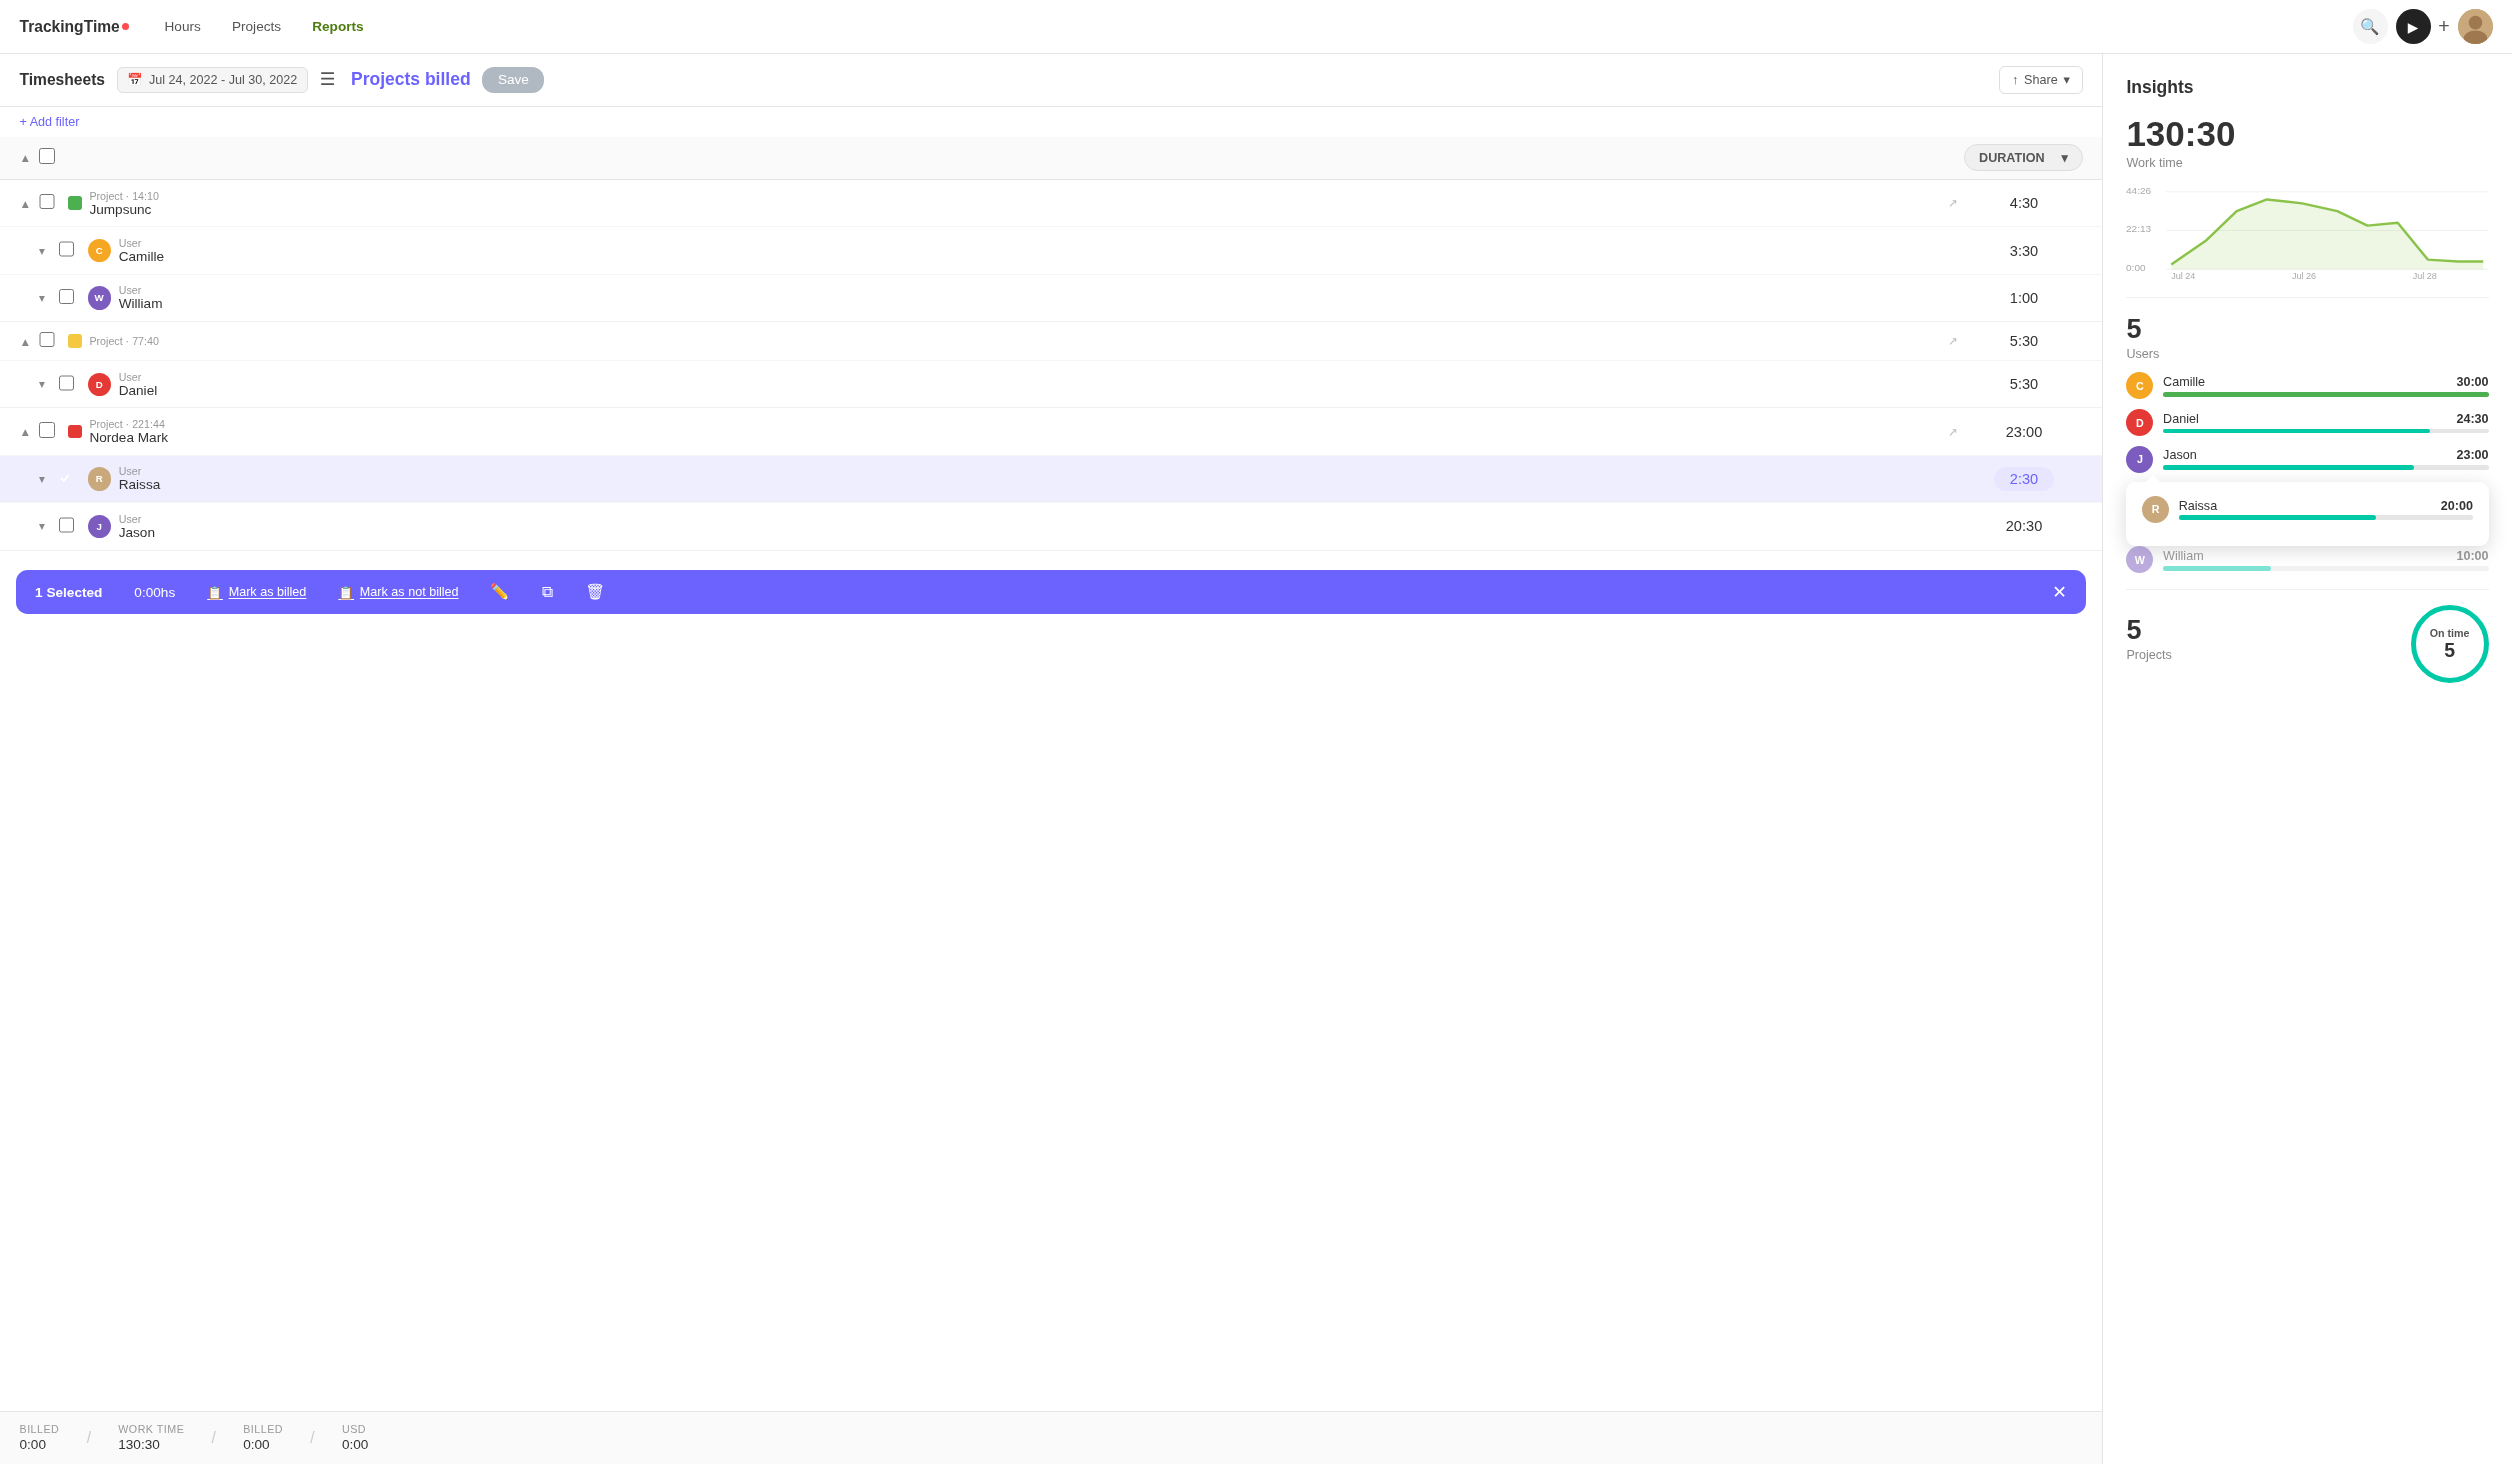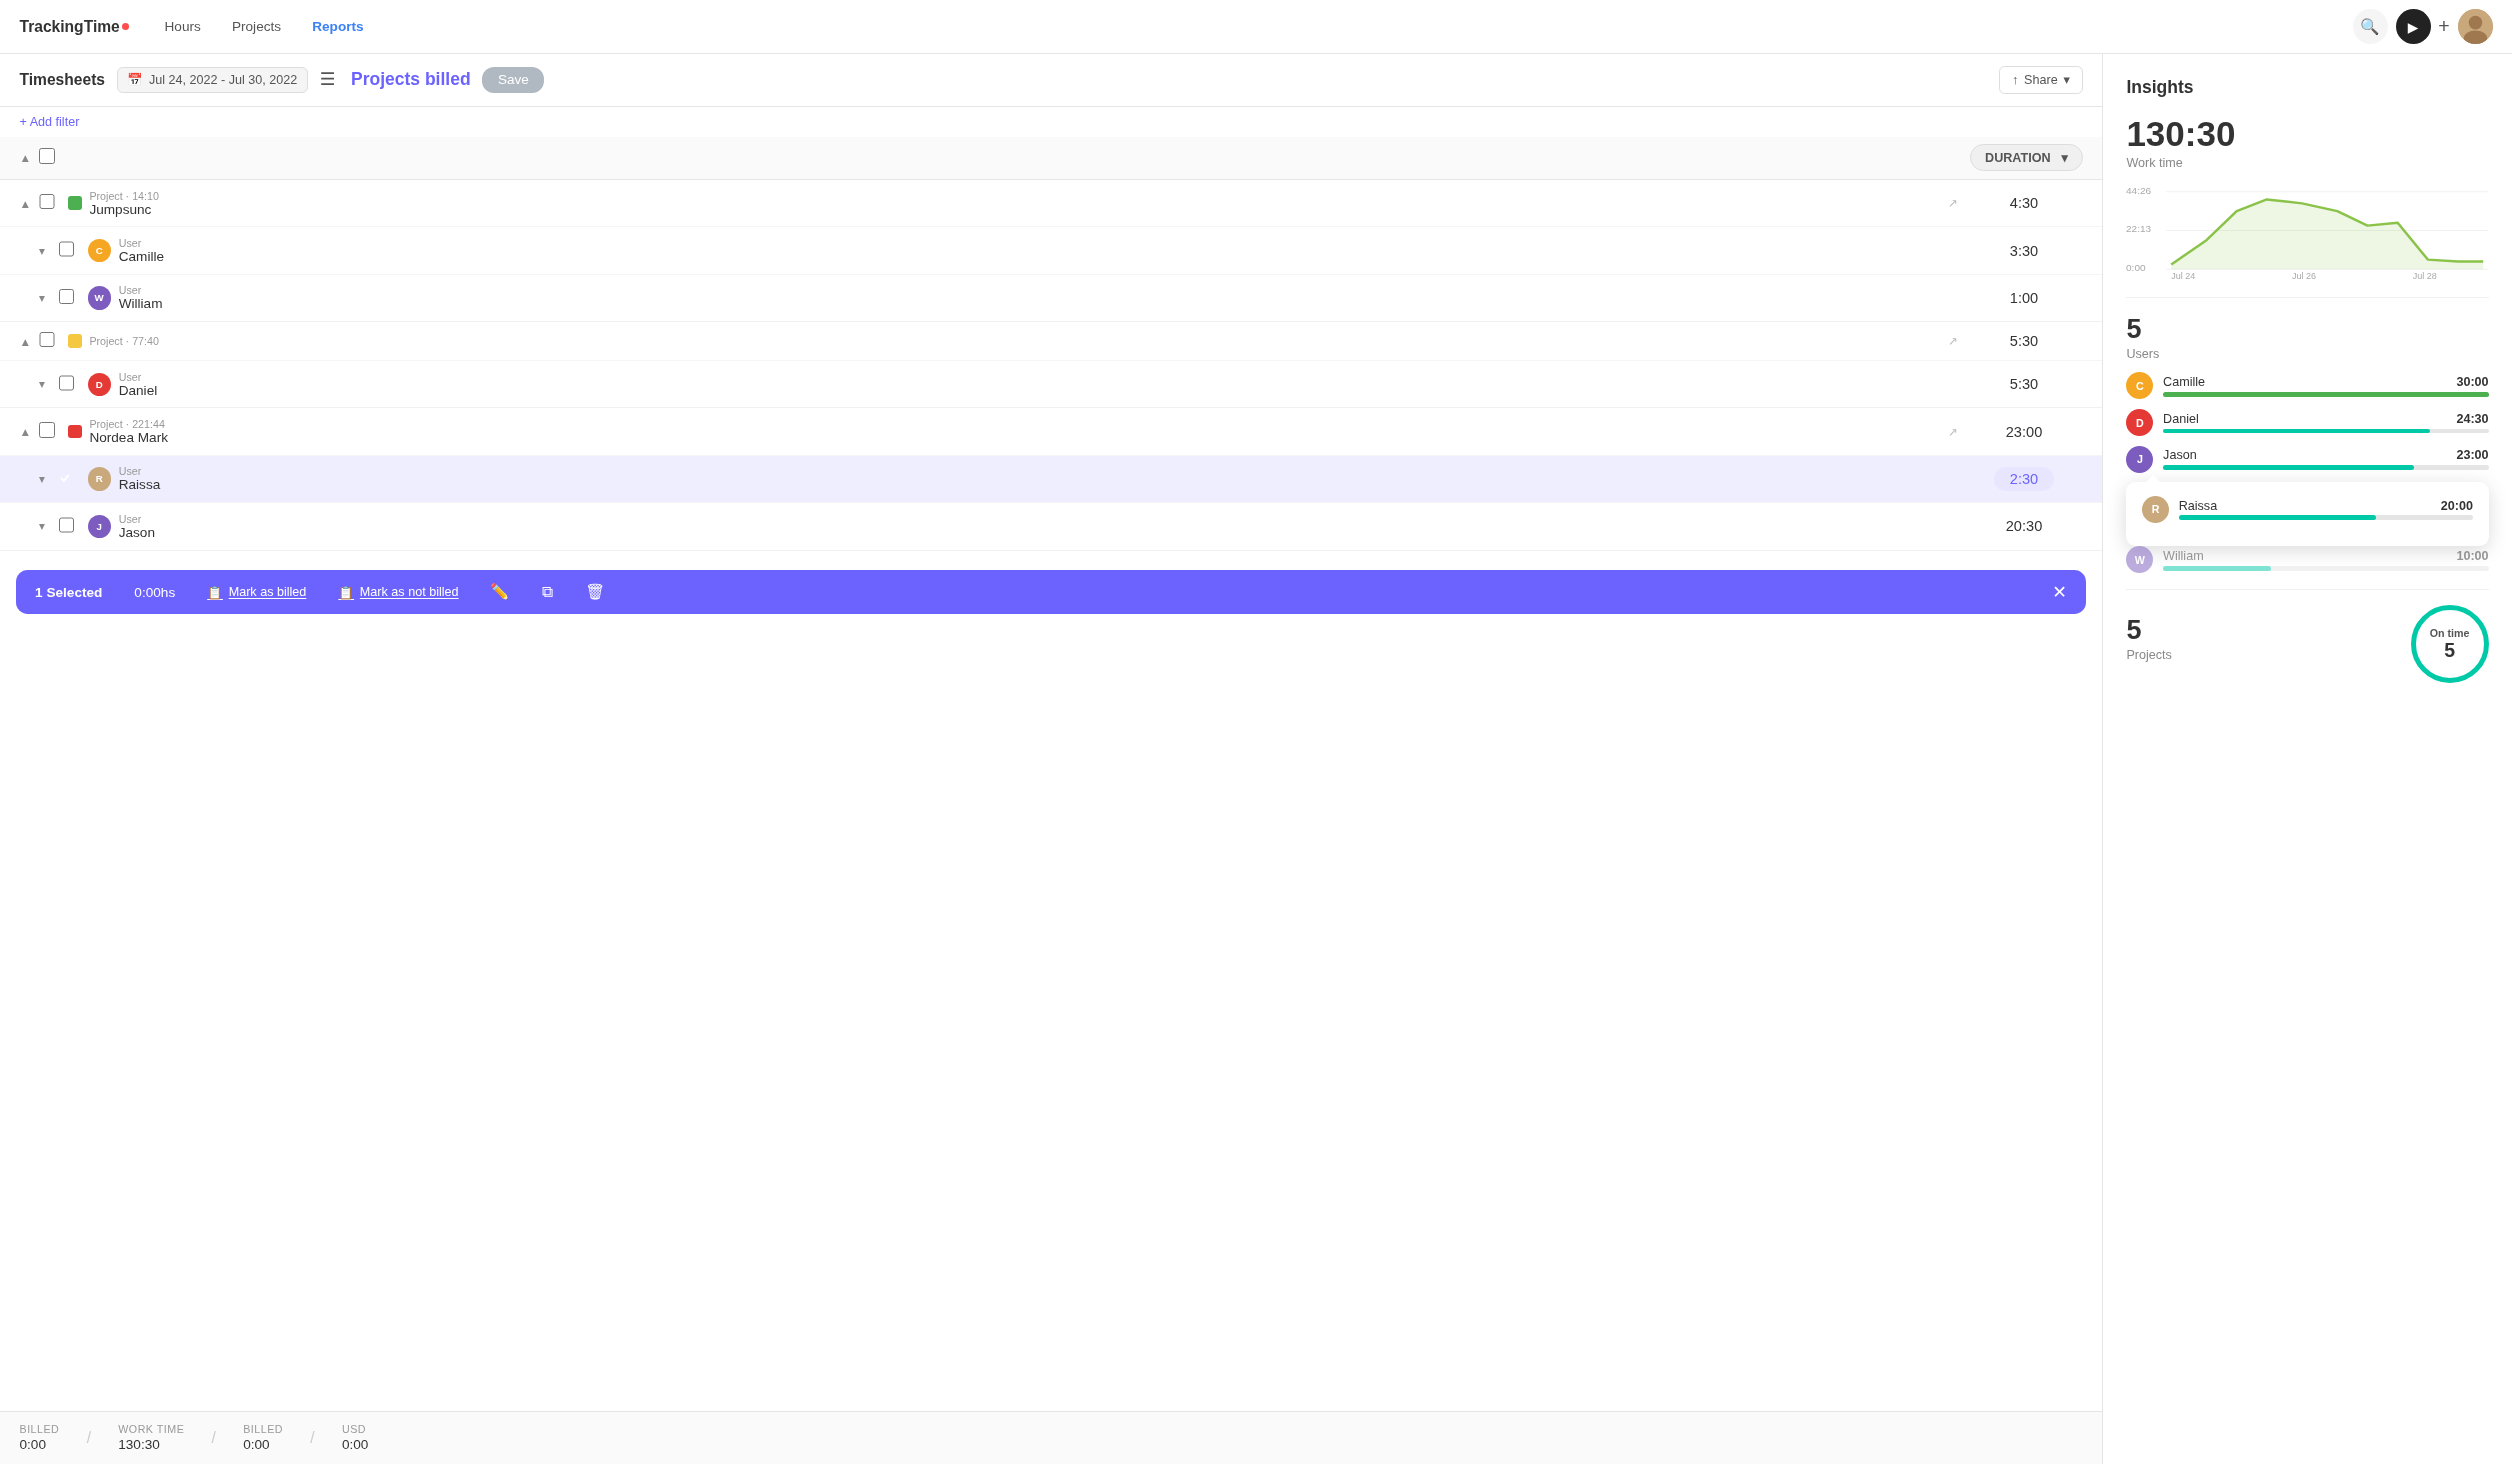--- a/index.html
+++ b/index.html
@@ -3,21 +3,21 @@
   <meta charset="utf-8">
   <style>
     * { box-sizing: border-box; margin: 0; padding: 0; }
     body { font-family: -apple-system, BlinkMacSystemFont, 'Segoe UI', sans-serif; background: #f5f5f5; color: #333; font-size: 13.6px; }
 
     
     .top-nav { display: flex; align-items: center; background: #fff; border-bottom: 1px solid #e5e5e5; padding: 0 19.5px; height: 54px; gap: 7.8px; }
     .logo { display: flex; align-items: center; font-weight: 700; font-size: 15.6px; color: #333; margin-right: 15.6px; }
     .logo-dot { width: 7.8px; height: 7.8px; background: #ff4d4d; border-radius: 50%; margin-left: 1.9px; }
     .nav-item { padding: 7.8px 11.7px; color: #555; cursor: pointer; font-size: 13.6px; border-radius: 3.9px; }
-    .nav-item.active { color: #3b82f6; font-weight: 600; }
+    .nav-item.active { color: #4d7c0f; font-weight: 600; }
     .nav-spacer { flex: 1; }
     .search-btn { background: #f5f5f5; border: none; border-radius: 50%; width: 35px; height: 35px; cursor: pointer; display: flex; align-items: center; justify-content: center; font-size: 15.6px; }
     .play-btn { background: #222; border: none; border-radius: 50%; width: 35px; height: 35px; cursor: pointer; color: #fff; display: flex; align-items: center; justify-content: center; font-size: 13.6px; }
     .plus-btn { background: none; border: none; font-size: 19.5px; cursor: pointer; color: #555; font-weight: 300; }
     .avatar { width: 35px; height: 35px; border-radius: 50%; background: #c9a87c; display: flex; align-items: center; justify-content: center; overflow: hidden; cursor: pointer; }
 
     
     .main-layout { display: flex; height: calc(100vh - 54px); }
     .left-panel { flex: 1; background: #fff; border-right: 1px solid #e5e5e5; display: flex; flex-direction: column; overflow: hidden; }
     .right-panel { width: 409px; background: #fff; overflow-y: auto; padding: 23.4px; }
@@ -34,21 +34,21 @@
 
     
     .add-filter { padding: 7.8px 19.5px; }
     .add-filter-btn { background: none; border: none; color: #6c63ff; cursor: pointer; font-size: 12.6px; display: flex; align-items: center; gap: 3.9px; }
 
     
     .table-area { flex: 1; overflow-y: auto; }
     .table-header { display: flex; align-items: center; padding: 7.8px 19.5px; border-bottom: 1px solid #e5e5e5; background: #fafafa; }
     .table-header .col-check { width: 39px; }
     .table-header .col-name { flex: 1; }
-    .duration-header { display: flex; align-items: center; gap: 11px; background: #f0f0f0; border: 1px solid #ddd; border-radius: 19.5px; padding: 4.9px 13.6px; font-size: 12.6px; font-weight: 600; color: #555; cursor: pointer; }
+    .duration-header { display: flex; align-items: center; gap: 17px; background: #f0f0f0; border: 1px solid #ddd; border-radius: 19.5px; padding: 4.9px 13.6px; font-size: 12.6px; font-weight: 600; color: #555; cursor: pointer; }
 
     .row-group { border-bottom: 1px solid #f0f0f0; }
     .row-project { display: flex; align-items: center; padding: 9.7px 19.5px; background: #fff; }
     .row-user { display: flex; align-items: center; padding: 9.7px 19.5px 9.7px 39px; background: #fff; border-top: 1px solid #f5f5f5; }
     .row-user.selected { background: #eeeeff; }
 
     .col-expand { width: 19.5px; cursor: pointer; color: #888; font-size: 11.7px; }
     .col-check { width: 29px; }
     .col-check input[type=checkbox] { cursor: pointer; width: 15.6px; height: 15.6px; accent-color: #6c63ff; }
     .project-dot { width: 13.6px; height: 13.6px; border-radius: 2.9px; margin-right: 7.8px; flex-shrink: 0; }

